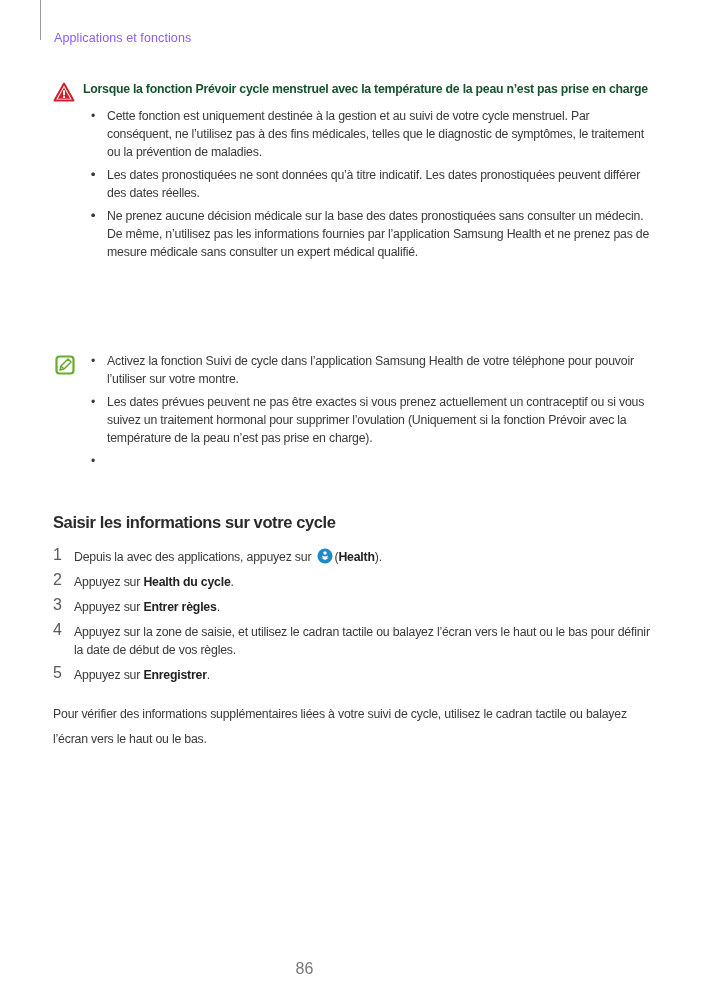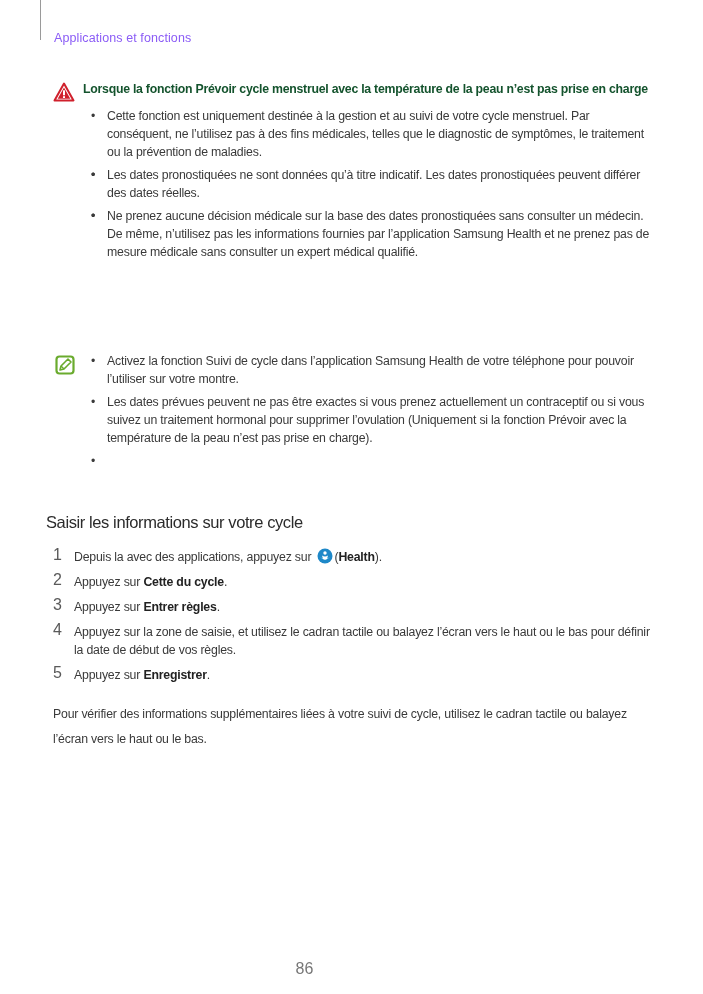--- a/index.html
+++ b/index.html
@@ -12,21 +12,21 @@
   .warn-title { position: absolute; left: 83px; top: 82px; font-size: 12.3px; font-weight: bold; color: #14532d; white-space: nowrap; letter-spacing: -0.25px; }
 
   .blist { position: absolute; left: 91px; margin: 0; padding: 0; list-style: none; width: 560px; }
   .blist li { position: relative; padding-left: 16px; font-size: 12.3px; line-height: 18px; margin-bottom: 5px; color: #3a3a3a; letter-spacing: -0.2px; }
   .blist .bullet { position: absolute; left: 0; top: 0; }
   .warn-list { top: 107px; }
   .note-list { top: 352px; }
 
   .note-icon { position: absolute; left: 55px; top: 355px; width: 20px; height: 20px; }
 
-  .section-title { position: absolute; left: 46px; top: 513px; font-size: 16.5px; font-weight: normal; color: #2b2b2b; letter-spacing: -0.4px; }
+  .section-title { position: absolute; left: 53px; top: 513px; font-size: 16.5px; font-weight: bold; color: #2b2b2b; letter-spacing: -0.4px; }
 
   .steps { position: absolute; left: 53px; top: 548px; width: 600px; margin: 0; padding: 0; list-style: none; }
   .steps li { position: relative; padding-left: 21px; font-size: 12.3px; line-height: 18px; margin-bottom: 7px; color: #3a3a3a; letter-spacing: -0.2px; }
   .steps .num { position: absolute; left: 0; top: -2px; font-size: 16px; color: #5a5a5a; }
   .steps b { color: #222; }
   .health-icon { display: inline-block; width: 16px; height: 16px; vertical-align: -3px; margin: 0 2px; }
 
   .closing { position: absolute; left: 53px; top: 702px; width: 590px; font-size: 12.3px; line-height: 25px; color: #3a3a3a; letter-spacing: -0.2px; }
   .page-num { position: absolute; left: 0; width: 609px; top: 960px; text-align: center; font-size: 16px; color: #777; }
 </style>
@@ -70,21 +70,21 @@
     <span class="num">1</span>
     <span>Depuis la avec des applications, appuyez sur </span><svg class="health-icon" viewBox="0 0 16 16">
         <circle cx="8" cy="8" r="7.5" fill="#1e88c8"></circle>
         <path d="M3 9 Q8 14 13 9 Q10 11 8 10 Q6 11 3 9Z" fill="#7fd3f5"></path>
         <circle cx="8" cy="5" r="1.7" fill="#fff"></circle>
         <path d="M5 7.5 Q8 9.5 11 7.5 L10 11 Q8 12.5 6 11 Z" fill="#fff"></path>
       </svg>(<b>Health</b>)<span>.</span>
   </li>
   <li>
     <span class="num">2</span>
-    <span>Appuyez sur </span><b>Cette du cycle</b><span>.</span>
+    <span>Appuyez sur </span><b>Health du cycle</b><span>.</span>
   </li>
   <li>
     <span class="num">3</span>
     <span>Appuyez sur </span><b>Entrer règles</b><span>.</span>
   </li>
   <li>
     <span class="num">4</span>
     <span>Appuyez sur la zone de saisie, et utilisez le cadran tactile ou balayez l’écran vers le haut ou le bas pour définir la date de début de vos règles.</span>
   </li>
   <li>

